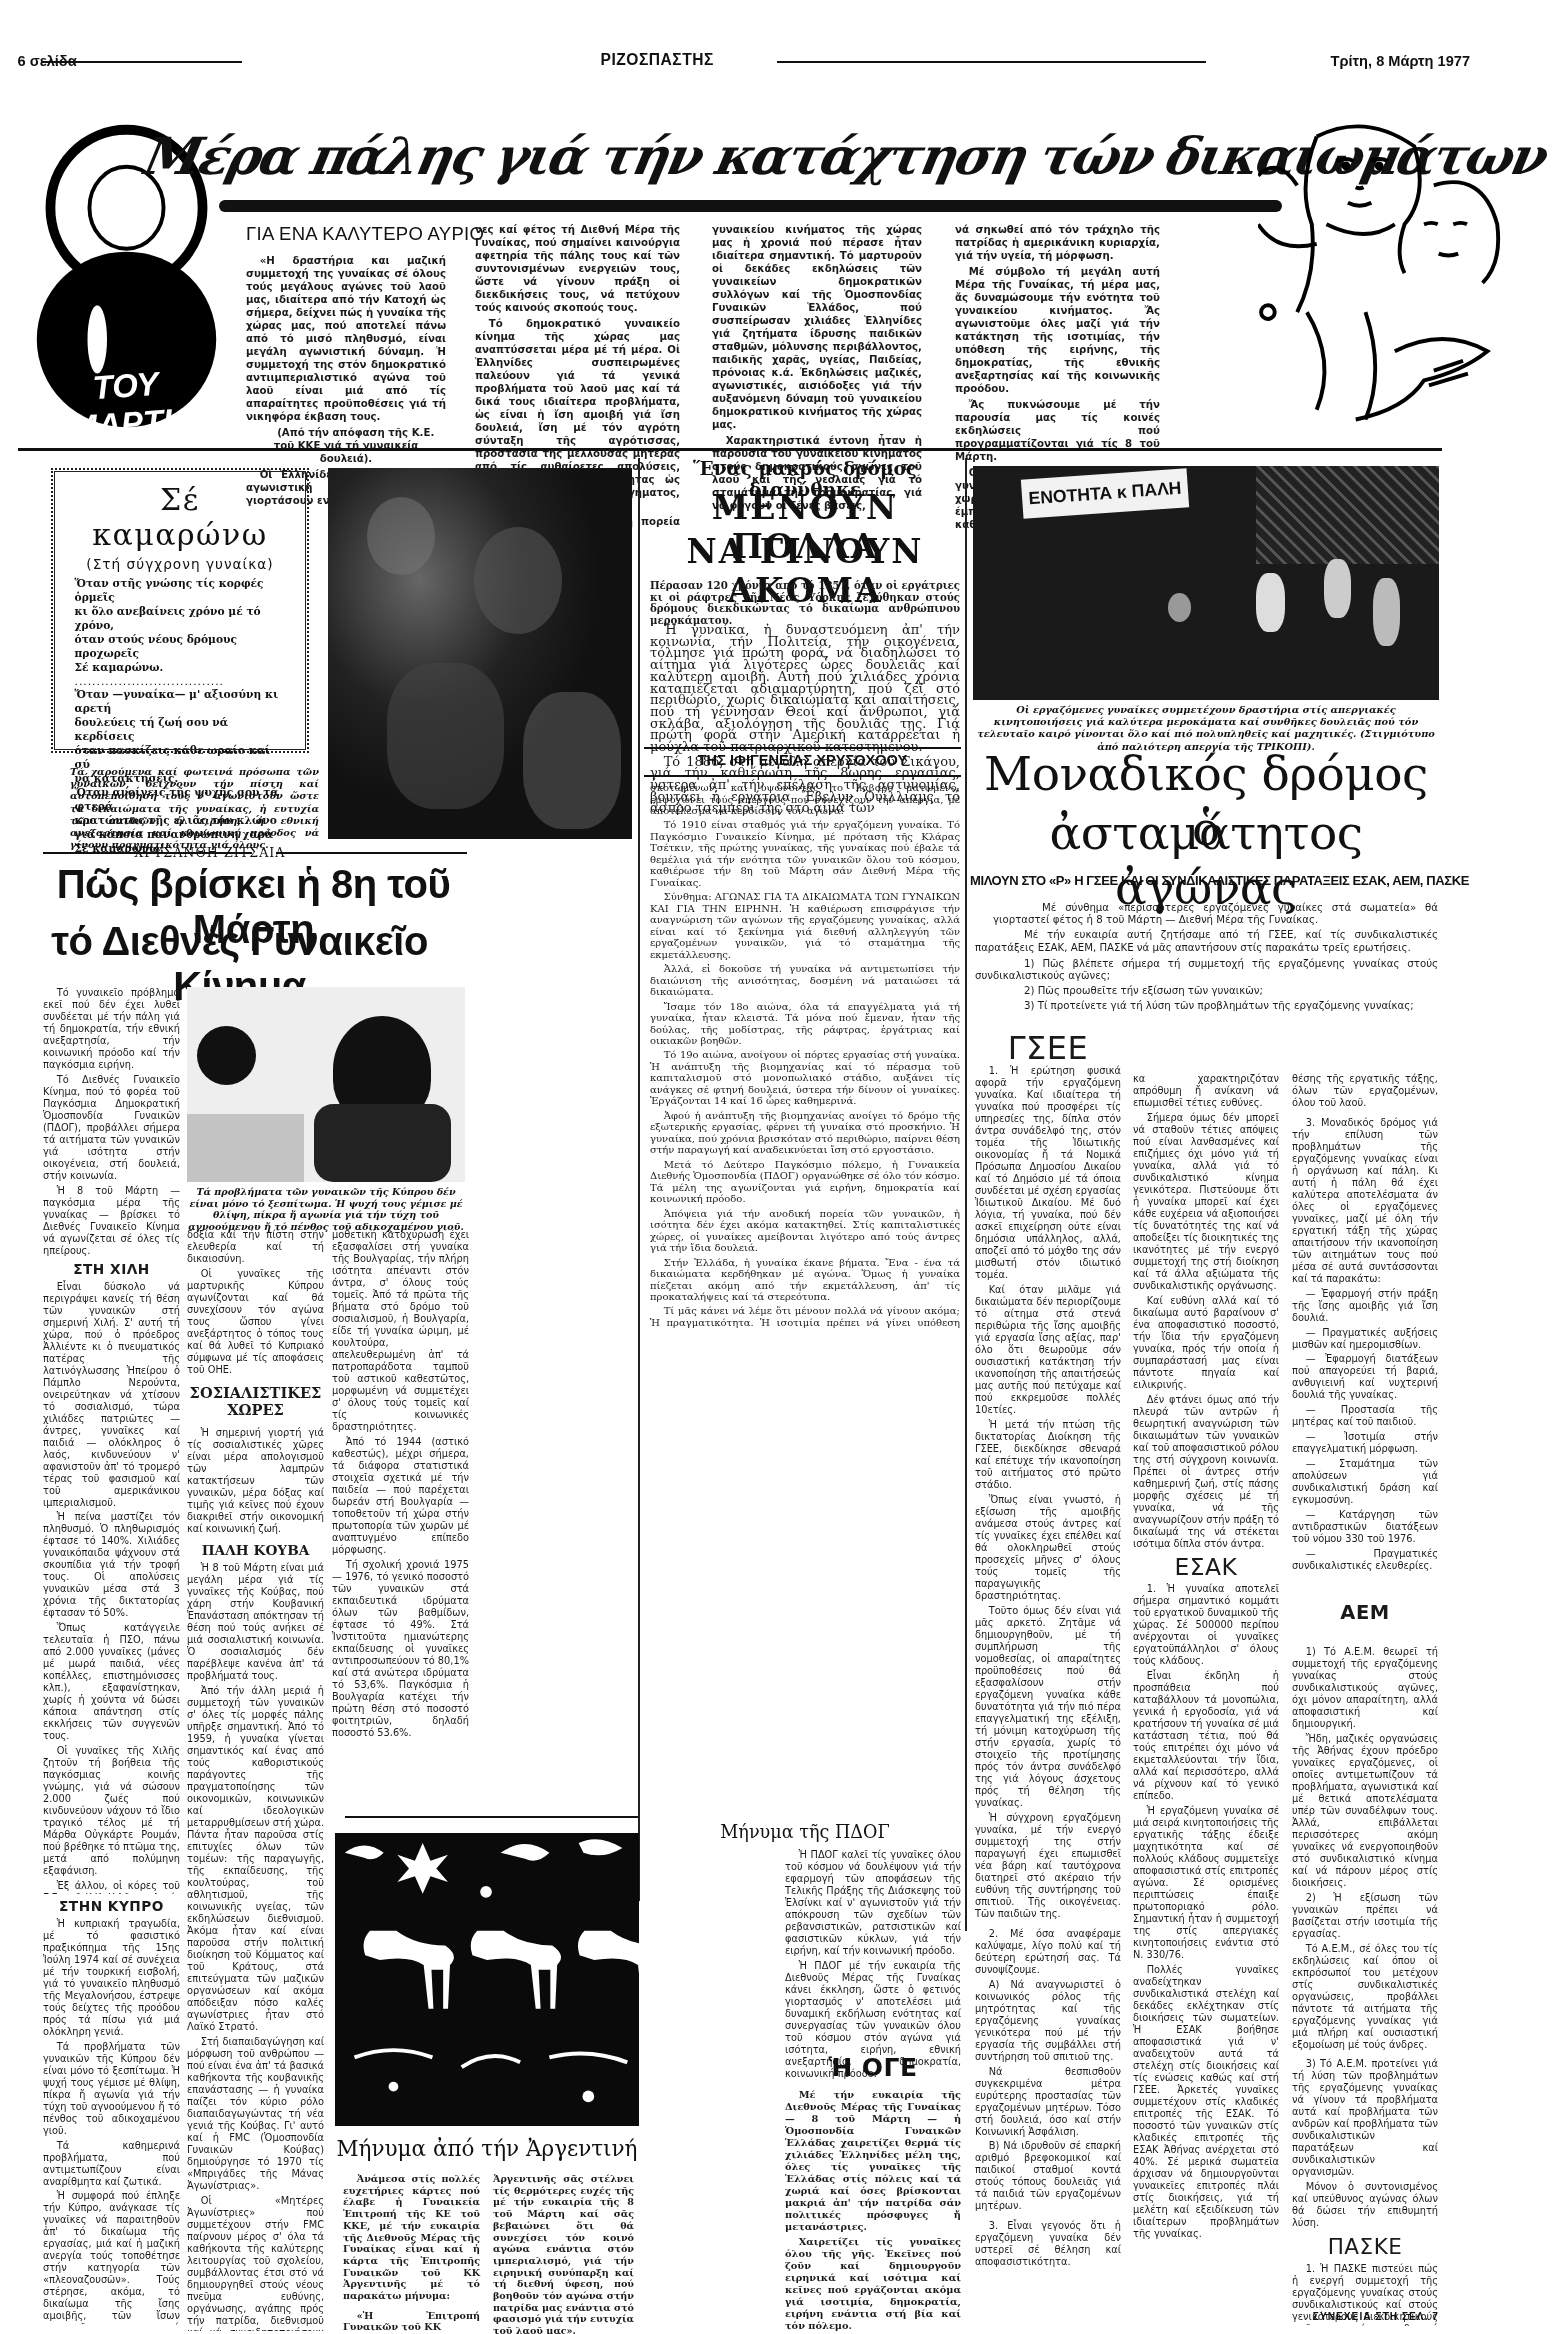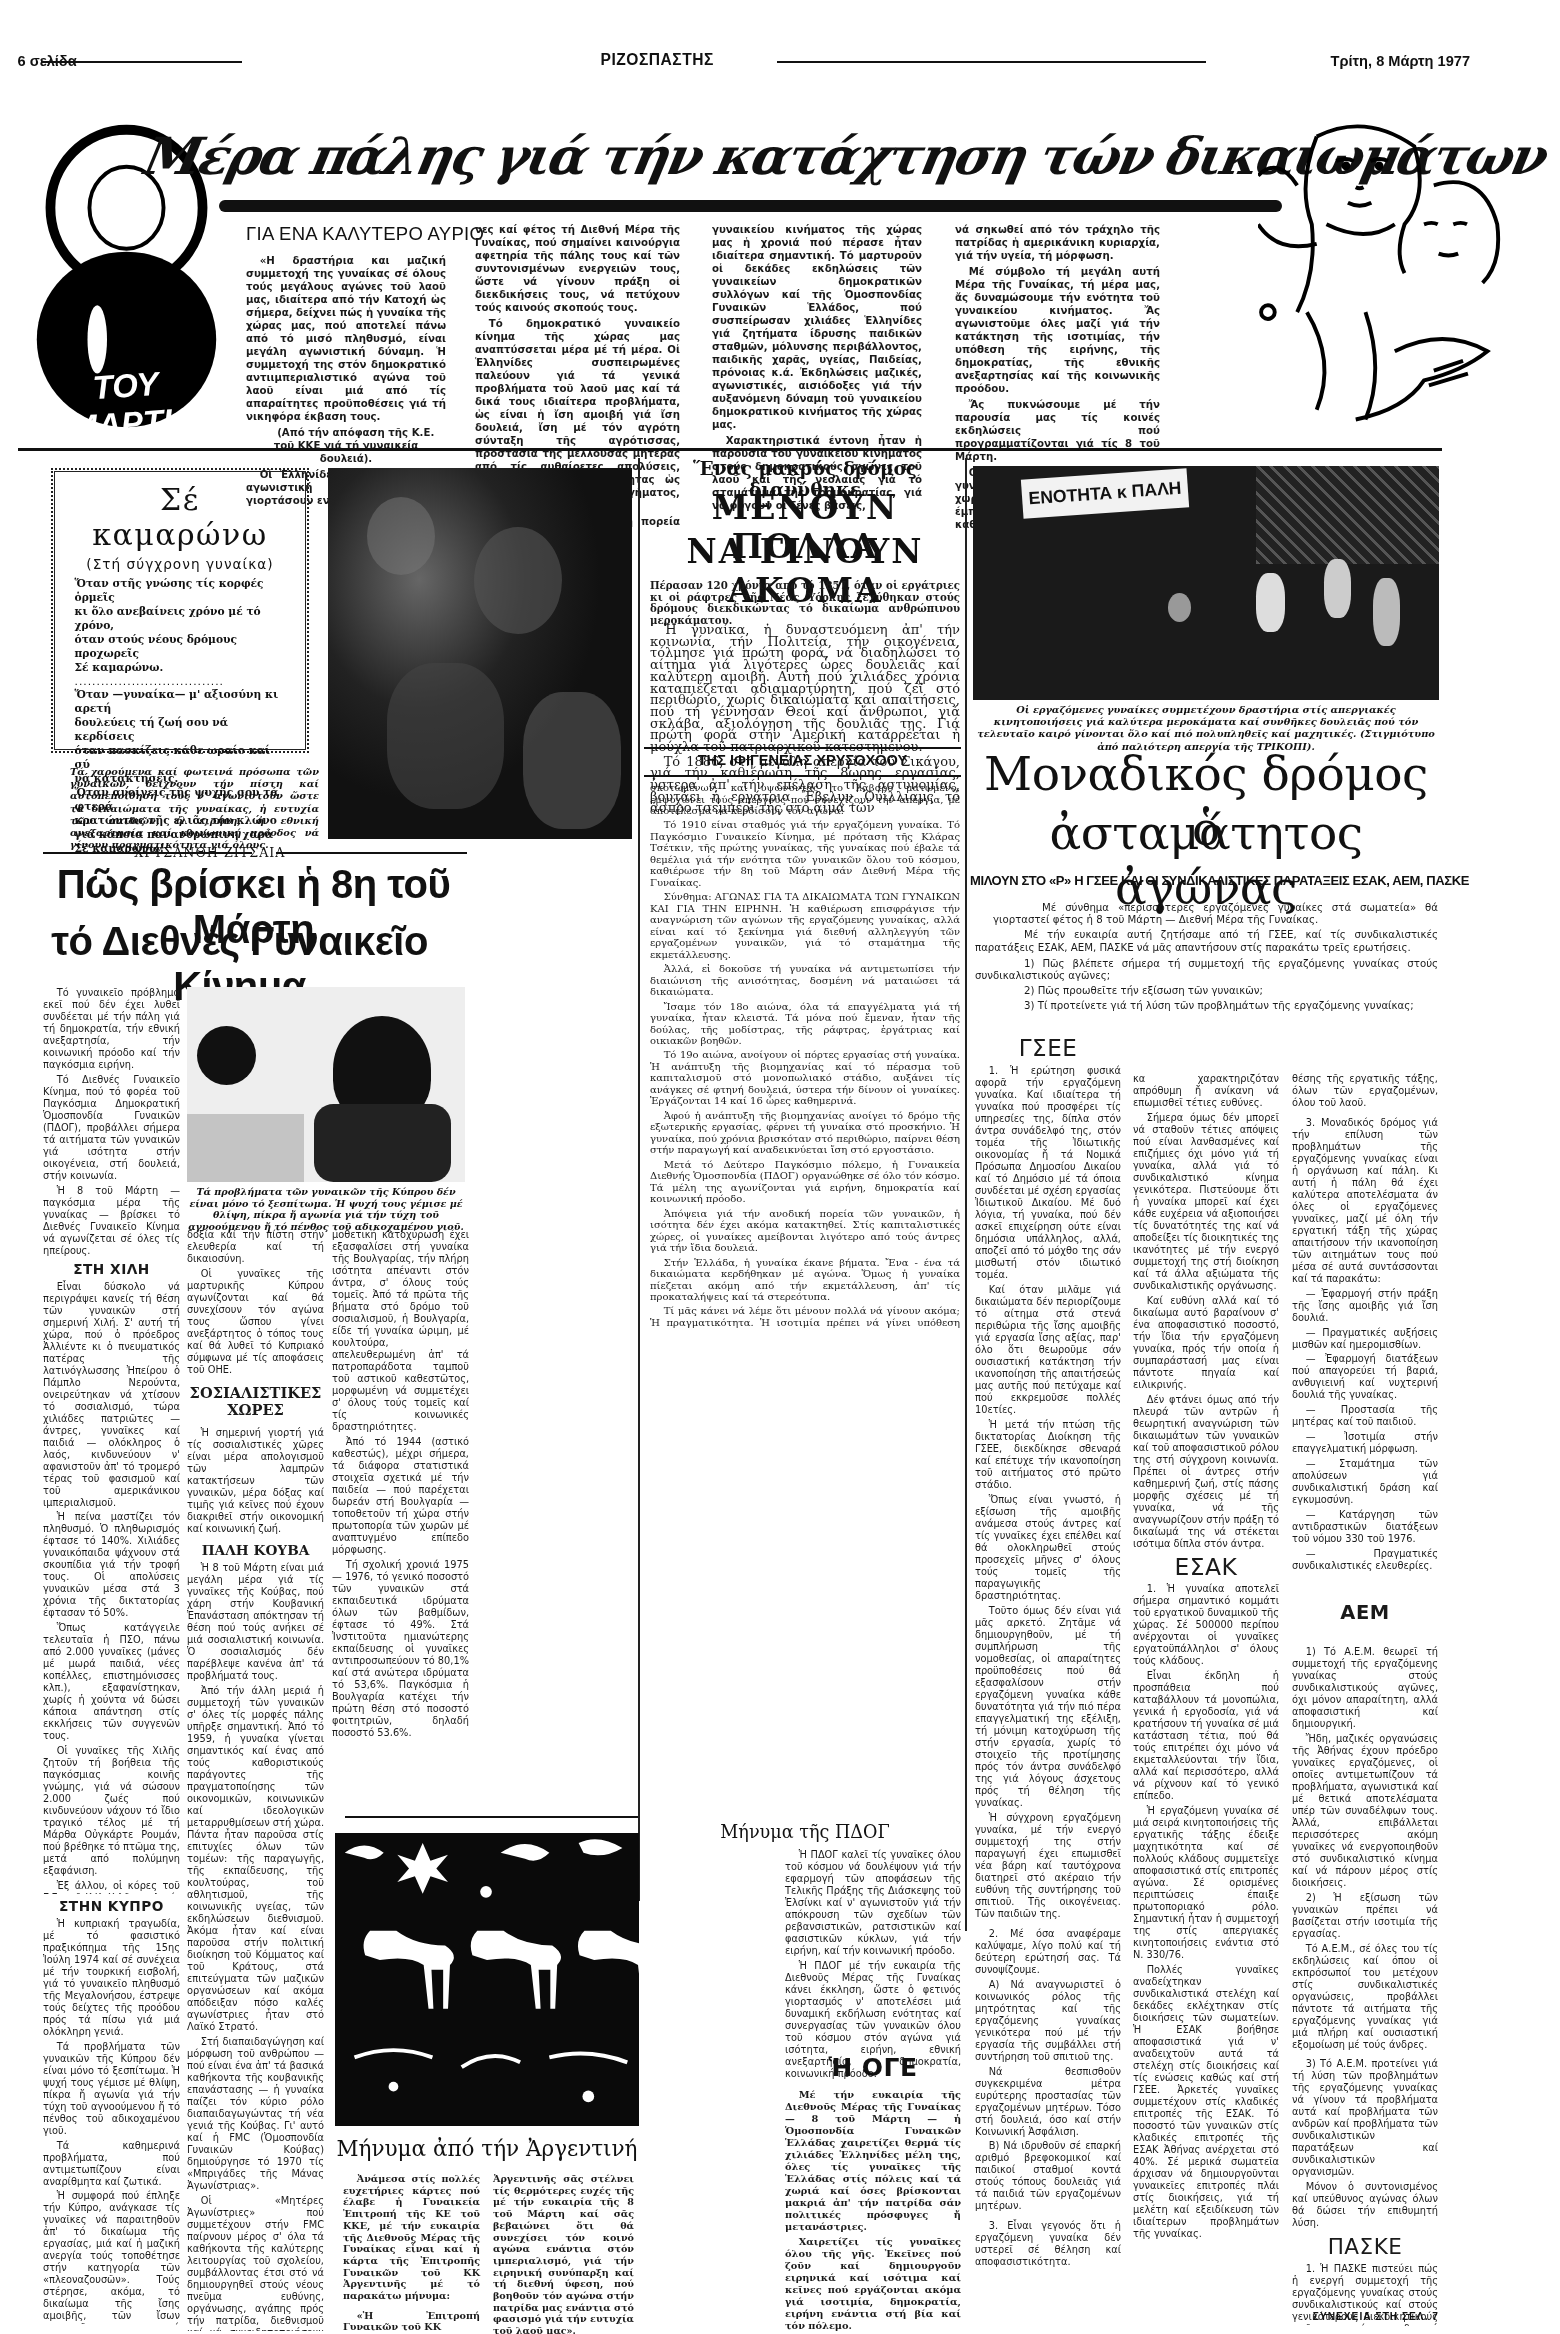--- a/index.html
+++ b/index.html
@@ -254,21 +254,21 @@
 <div class="abs cond" style="left:970px; top:873px; width:473px; text-align:center; font-size:13px; font-weight:bold; letter-spacing:-0.4px; white-space:nowrap;">ΜΙΛΟΥΝ ΣΤΟ «Ρ» Η ΓΣΕΕ ΚΑΙ ΟΙ ΣΥΝΔΙΚΑΛΙΣΤΙΚΕΣ ΠΑΡΑΤΑΞΕΙΣ ΕΣΑΚ, ΑΕΜ, ΠΑΣΚΕ</div>
 <div class="abs txt" style="left:975px; top:902px; width:463px; font-size:10.2px; line-height:12.2px;">
   <p style="text-indent:49px;margin-left:18px;">Μέ σύνθημα «περισσότερες εργαζόμενες γυναίκες στά σωματεία» θά γιορταστεί φέτος ἡ 8 τοῦ Μάρτη — Διεθνή Μέρα τῆς Γυναίκας.</p>
   <p style="text-indent:49px;">Μέ τήν ευκαιρία αυτή ζητήσαμε από τή ΓΣΕΕ, καί τίς συνδικαλιστικές παρατάξεις ΕΣΑΚ, ΑΕΜ, ΠΑΣΚΕ νά μᾶς απαντήσουν στίς παρακάτω τρεῖς ερωτήσεις.</p>
   <p style="text-indent:49px; margin-top:3.9px;">1) Πῶς βλέπετε σήμερα τή συμμετοχή τῆς εργαζόμενης γυναίκας στούς συνδικαλιστικούς αγῶνες;</p>
   <p style="text-indent:49px;">2) Πῶς προωθεῖτε τήν εξίσωση τῶν γυναικῶν;</p>
   <p style="text-indent:49px;">3) Τί προτείνετε γιά τή λύση τῶν προβλημάτων τῆς εργαζόμενης γυναίκας;</p>
 </div>
 
 <div class="abs txt" style="left:975px; top:1034px; width:146px; height:1292px; overflow:hidden; font-size:9.8px; line-height:12px;">
-  <div class="hd" style="font-size:23px; font-weight:normal; margin:7.8px 0 11.7px;">ΓΣΕΕ</div>
+  <div class="hd" style="font-size:32px; font-weight:normal; margin:7.8px 0 11.7px;">ΓΣΕΕ</div>
   <p>1. Ἡ ερώτηση φυσικά αφορᾶ τήν εργαζόμενη γυναίκα. Καί ιδιαίτερα τή γυναίκα πού προσφέρει τίς υπηρεσίες της, δίπλα στόν άντρα συνάδελφό της, στόν τομέα τῆς Ἰδιωτικῆς οικονομίας ἤ τά Νομικά Πρόσωπα Δημοσίου Δικαίου καί τό Δημόσιο μέ τά όποια συνδέεται μέ σχέση εργασίας Ἰδιωτικοῦ Δικαίου. Μέ δυό λόγια, τή γυναίκα, πού δέν ασκεῖ επιχείρηση ούτε είναι δημόσια υπάλληλος, αλλά, αποζεῖ από τό μόχθο της σάν μισθωτή στόν ιδιωτικό τομέα.</p>
   <p>Καί όταν μιλᾶμε γιά δικαιώματα δέν περιορίζουμε τό αίτημα στά στενά περιθώρια τῆς ἴσης αμοιβῆς γιά εργασία ἴσης αξίας, παρ' όλο ὅτι θεωροῦμε σάν ουσιαστική κατάκτηση τήν ικανοποίηση τῆς απαιτήσεώς μας αυτῆς πού πετύχαμε καί πού εκκρεμοῦσε πολλές 10ετίες.</p>
   <p>Ἡ μετά τήν πτώση τῆς δικτατορίας Διοίκηση τῆς ΓΣΕΕ, διεκδίκησε σθεναρά καί επέτυχε τήν ικανοποίηση τοῦ αιτήματος στό πρῶτο στάδιο.</p>
   <p>Ὅπως είναι γνωστό, ἡ εξίσωση τῆς αμοιβῆς ανάμεσα στούς άντρες καί τίς γυναῖκες έχει επέλθει καί θά ολοκληρωθεῖ στούς προσεχεῖς μῆνες σ' όλους τούς τομεῖς τῆς παραγωγικῆς δραστηριότητας.</p>
   <p>Τοῦτο όμως δέν είναι γιά μᾶς αρκετό. Ζητᾶμε νά δημιουργηθοῦν, μέ τή συμπλήρωση τῆς νομοθεσίας, οἱ απαραίτητες προϋποθέσεις πού θά εξασφαλίσουν στήν εργαζόμενη γυναίκα κάθε δυνατότητα γιά τήν πιό πέρα επαγγελματική της εξέλιξη, τή μόνιμη κατοχύρωση τῆς στήν εργασία, χωρίς τό στοιχεῖο τῆς προτίμησης πρός τόν άντρα συνάδελφό της γιά λόγους άσχετους πρός τή θέληση τῆς γυναίκας.</p>
   <p>Ἡ σύγχρονη εργαζόμενη γυναίκα, μέ τήν ενεργό συμμετοχή της στήν παραγωγή έχει επωμισθεῖ νέα βάρη καί ταυτόχρονα διατηρεῖ στό ακέραιο τήν ευθύνη τῆς συντήρησης τοῦ σπιτιοῦ. Τῆς οικογένειας. Τῶν παιδιῶν της.</p>
   <p style="margin-top:7.8px;">2. Μέ όσα αναφέραμε καλύψαμε, λίγο πολύ καί τή δεύτερη ερώτησή σας. Τά συνοψίζουμε.</p>
   <p>Α) Νά αναγνωριστεῖ ὁ κοινωνικός ρόλος τῆς μητρότητας καί τῆς εργαζόμενης γυναίκας γενικότερα πού μέ τήν εργασία τῆς συμβάλλει στή συντήρηση τοῦ σπιτιοῦ της.</p>
   <p>Νά θεσπισθοῦν συγκεκριμένα μέτρα ευρύτερης προστασίας τῶν εργαζομένων μητέρων. Τόσο στή δουλειά, όσο καί στήν Κοινωνική Ἀσφάλιση.</p>
   <p>Β) Νά ιδρυθοῦν σέ επαρκή αριθμό βρεφοκομικοί καί παιδικοί σταθμοί κοντά στούς τόπους δουλειᾶς γιά τά παιδιά τῶν εργαζομένων μητέρων.</p>

